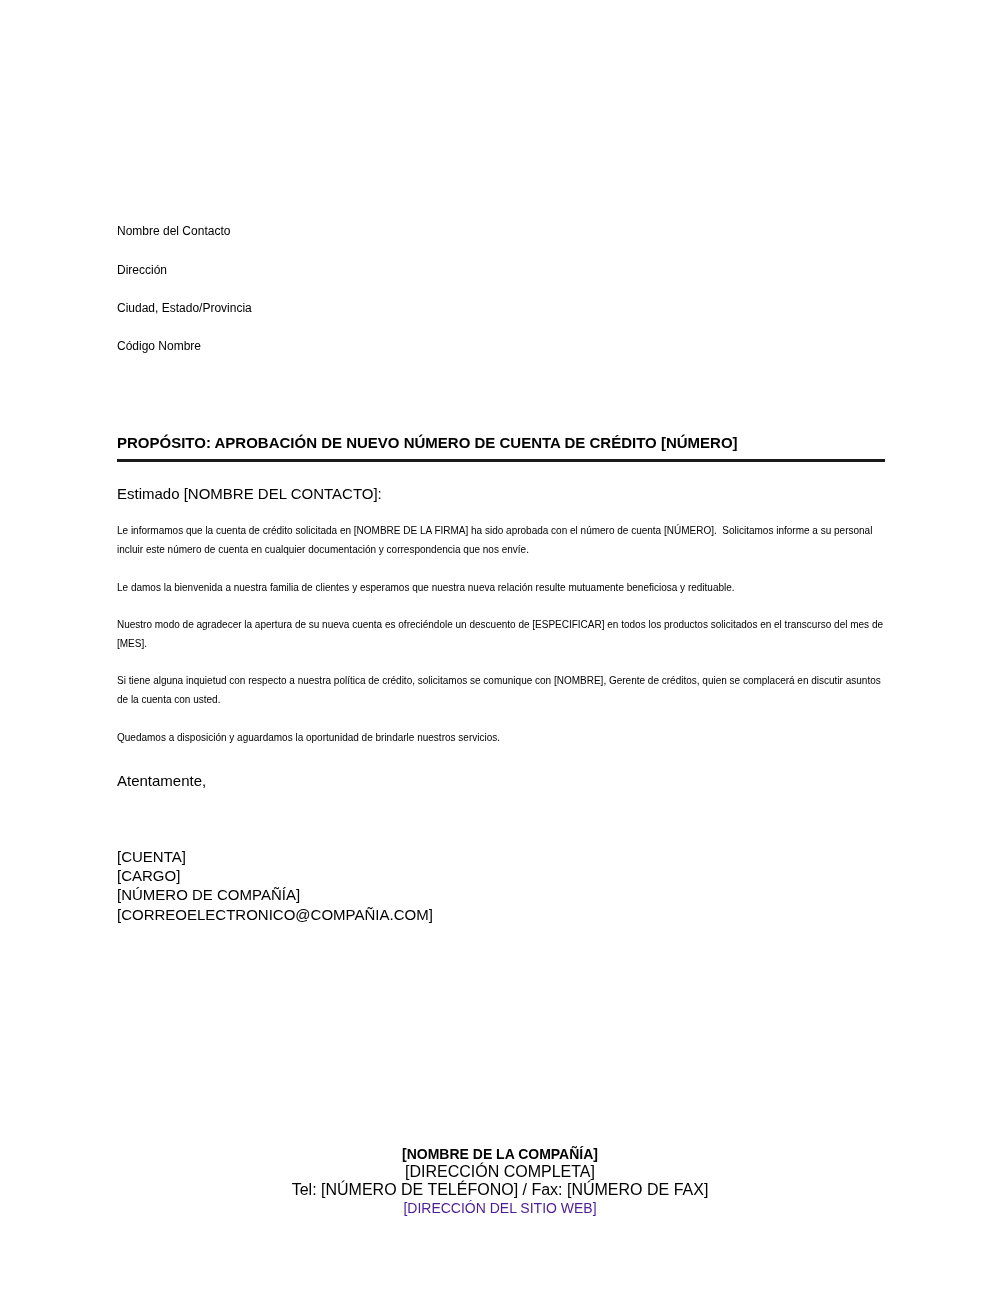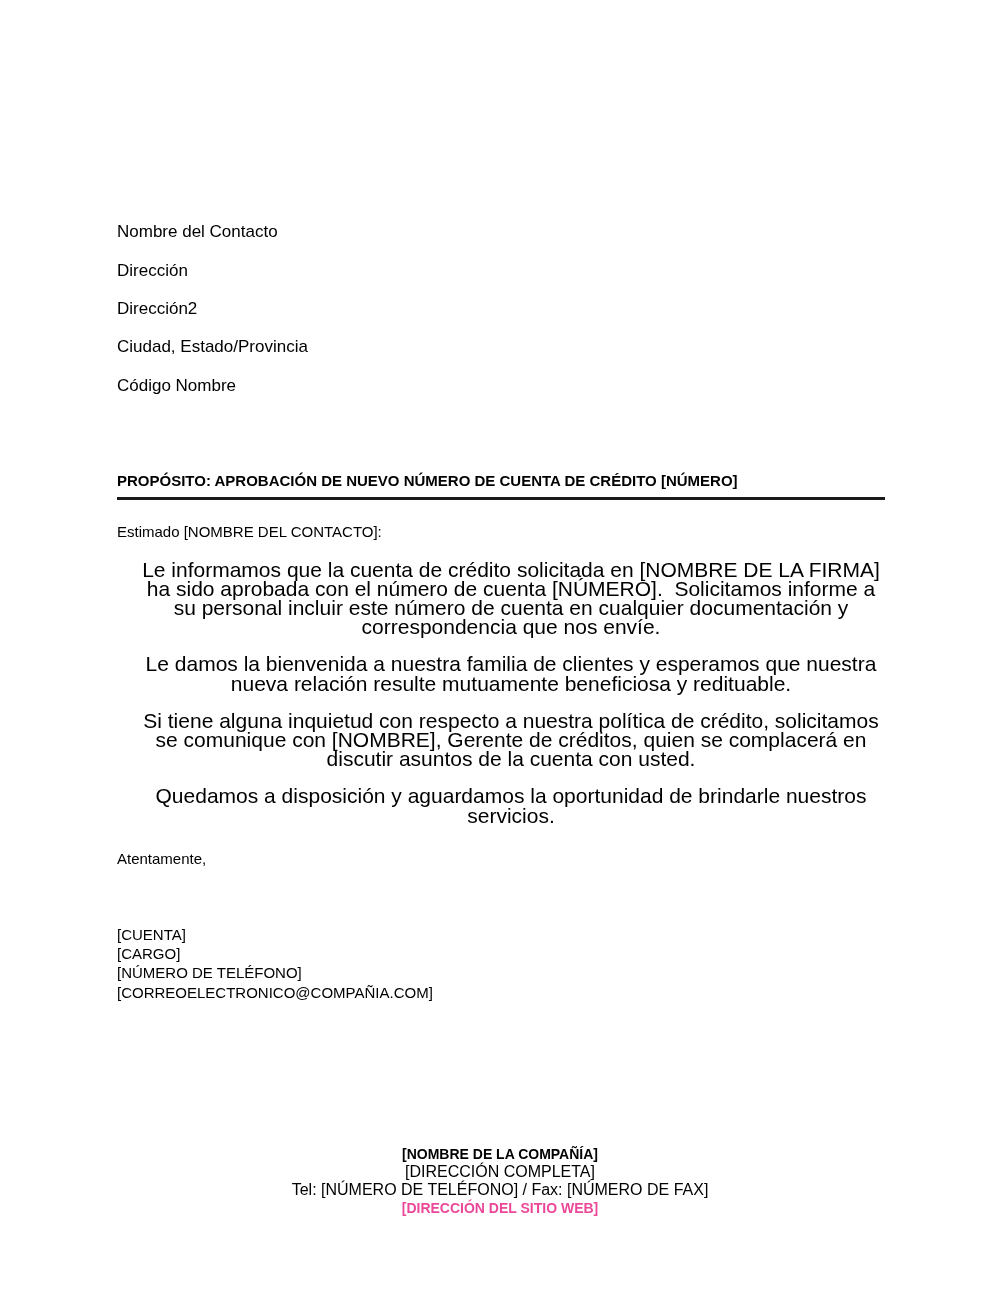--- a/index.html
+++ b/index.html
@@ -24,21 +24,21 @@
     left: 117px;
     top: 203px;
     width: 768px;
   }
   .addr-block {
     font-size: 15px;
     line-height: 19.2px;
     white-space: pre-line;
   }
   .addr-line {
-    font-size: 17px;
+    font-size: 12px;
     line-height: 19.2px;
   }
   .subject-wrap {
     margin-top: 57px;
   }
   .subject-line {
     font-size: 15px;
     font-weight: bold;
     line-height: 19.2px;
     letter-spacing: 0px;
@@ -49,25 +49,24 @@
     height: 3px;
     background: #1a1a1a;
   }
   .salutation {
     margin-top: 22px;
     font-size: 15px;
     line-height: 19.2px;
   }
   .para {
     margin-top: 18px;
-    font-size: 21px;
+    font-size: 10px;
     line-height: 19.2px;
-    text-align: center;
+    text-align: left;
     white-space: pre-wrap;
-    margin-left: 20px;
   }
   .closing {
     margin-top: 24px;
     font-size: 15px;
     line-height: 19.2px;
   }
   .sig-block {
     margin-top: 57px;
     font-size: 15px;
     line-height: 19.2px;
@@ -88,57 +87,56 @@
     font-weight: bold;
     line-height: 18px;
   }
   .footer-line {
     font-size: 16px;
     line-height: 18px;
   }
   .footer-web {
     font-size: 14px;
     line-height: 18px;
-    color: #ec4899;
-    font-weight: bold;
+    color: #4c1d95;
   }
 </style>
 </head>
 <body>
 
 <div class="page">
 
   <div class="letter-body">
 
     <div class="addr-block">
       <div class="addr-line">Nombre del Contacto</div>
       <div class="addr-line">Dirección</div>
-      <div class="addr-line">Dirección2</div>
       <div class="addr-line">Ciudad, Estado/Provincia</div>
       <div class="addr-line">Código Nombre</div>
     </div>
 
     <div class="subject-wrap">
       <div class="subject-line">PROPÓSITO: APROBACIÓN DE NUEVO NÚMERO DE CUENTA DE CRÉDITO [NÚMERO]</div>
       <div class="subject-rule"></div>
     </div>
 
     <div class="salutation">Estimado [NOMBRE DEL CONTACTO]:</div>
 
     <div class="para">Le informamos que la cuenta de crédito solicitada en [NOMBRE DE LA FIRMA] ha sido aprobada con el número de cuenta [NÚMERO].  Solicitamos informe a su personal incluir este número de cuenta en cualquier documentación y correspondencia que nos envíe.</div>
     <div class="para">Le damos la bienvenida a nuestra familia de clientes y esperamos que nuestra nueva relación resulte mutuamente beneficiosa y redituable.</div>
+    <div class="para">Nuestro modo de agradecer la apertura de su nueva cuenta es ofreciéndole un descuento de [ESPECIFICAR] en todos los productos solicitados en el transcurso del mes de [MES].</div>
     <div class="para">Si tiene alguna inquietud con respecto a nuestra política de crédito, solicitamos se comunique con [NOMBRE], Gerente de créditos, quien se complacerá en discutir asuntos de la cuenta con usted.</div>
     <div class="para">Quedamos a disposición y aguardamos la oportunidad de brindarle nuestros servicios.</div>
 
     <div class="closing">Atentamente,</div>
 
     <div class="sig-block">
       <div class="sig-line">[CUENTA]</div>
       <div class="sig-line">[CARGO]</div>
-      <div class="sig-line">[NÚMERO DE TELÉFONO]</div>
+      <div class="sig-line">[NÚMERO DE COMPAÑÍA]</div>
       <div class="sig-line">[CORREOELECTRONICO@COMPAÑIA.COM]</div>
     </div>
 
   </div>
 
   <div class="footer">
     <div class="footer-company">[NOMBRE DE LA COMPAÑÍA]</div>
     <div class="footer-line">[DIRECCIÓN COMPLETA]</div>
     <div class="footer-line">Tel: [NÚMERO DE TELÉFONO] / Fax: [NÚMERO DE FAX]</div>
     <div class="footer-web">[DIRECCIÓN DEL SITIO WEB]</div>

